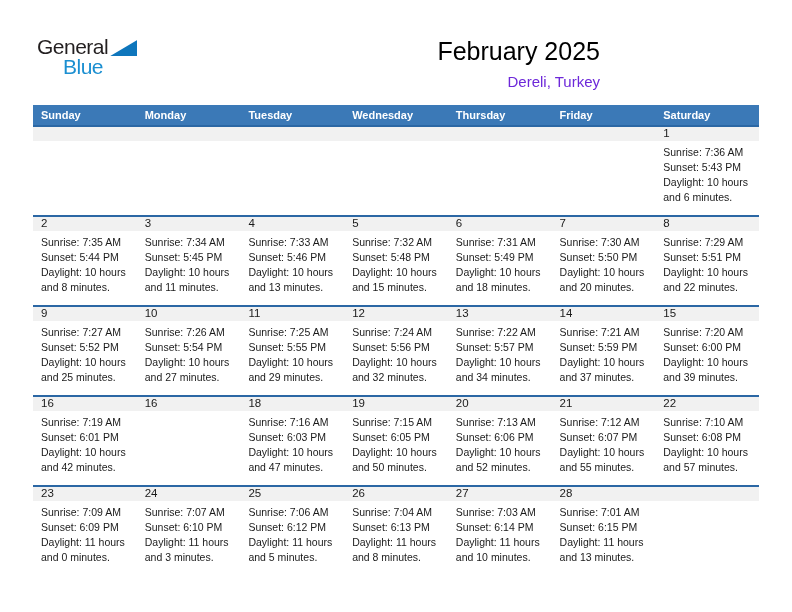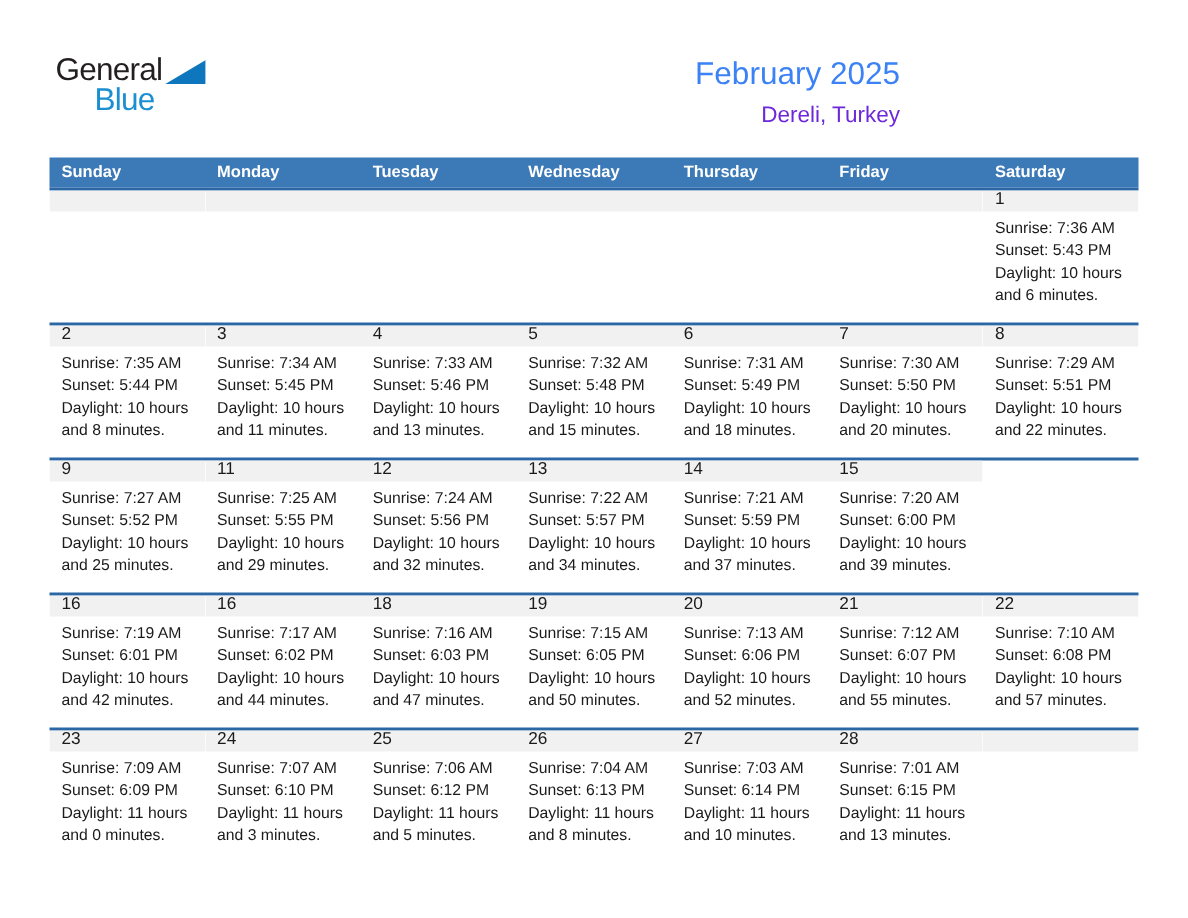--- a/index.html
+++ b/index.html
@@ -22,21 +22,21 @@
     width: 27px; height: 16px; margin-left: 2px; margin-bottom: 1px;
     background: var(--logo-triangle, #0E76BC);
     -webkit-clip-path: polygon(0 100%, 100% 0, 100% 100%);
     clip-path: polygon(0 100%, 100% 0, 100% 100%);
   }
   .logo-blue {
     font-size: 21px; color: var(--logo-blue, #1B8FD1);
     letter-spacing: -0.5px; margin-left: 26px; margin-top: -1px; line-height: 1;
   }
   .titles { position: absolute; right: 33px; top: 38px; text-align: right; }
-  .title { font-size: 21px; line-height: 1.1; color: #3b82f6; }
+  .title { font-size: 25px; line-height: 1.1; color: #000000; }
   .subtitle { font-size: 15px; margin-top: 7px; color: #6d28d9; }
 
   
   .calendar { position: absolute; left: 33px; top: 105px; width: 726px; }
   .weekday-row {
     display: grid; grid-template-columns: repeat(7, 1fr);
     background: var(--header-bar, #3B79B7);
     height: 20px; align-items: center; font-weight: bold;
   }
   .weekday-cell {
@@ -184,20 +184,28 @@
         <div class="week-row">
           <div class="cell">
             <div class="day-num">9</div>
             <div class="details">
               <div>Sunrise: 7:27 AM</div>
               <div>Sunset: 5:52 PM</div>
               <div>Daylight: 10 hours and 25 minutes.</div>
             </div>
           </div>
           <div class="cell">
+            <div class="day-num">10</div>
+            <div class="details">
+              <div>Sunrise: 7:26 AM</div>
+              <div>Sunset: 5:54 PM</div>
+              <div>Daylight: 10 hours and 27 minutes.</div>
+            </div>
+          </div>
+          <div class="cell">
             <div class="day-num">11</div>
             <div class="details">
               <div>Sunrise: 7:25 AM</div>
               <div>Sunset: 5:55 PM</div>
               <div>Daylight: 10 hours and 29 minutes.</div>
             </div>
           </div>
           <div class="cell">
             <div class="day-num">12</div>
             <div class="details">
@@ -235,25 +243,20 @@
           <div class="cell">
             <div class="day-num">16</div>
             <div class="details">
               <div>Sunrise: 7:19 AM</div>
               <div>Sunset: 6:01 PM</div>
               <div>Daylight: 10 hours and 42 minutes.</div>
             </div>
           </div>
           <div class="cell">
             <div class="day-num">16</div>
-            <div class="details">
-              <div>Sunrise: 7:17 AM</div>
-              <div>Sunset: 6:02 PM</div>
-              <div>Daylight: 10 hours and 44 minutes.</div>
-            </div>
           </div>
           <div class="cell">
             <div class="day-num">18</div>
             <div class="details">
               <div>Sunrise: 7:16 AM</div>
               <div>Sunset: 6:03 PM</div>
               <div>Daylight: 10 hours and 47 minutes.</div>
             </div>
           </div>
           <div class="cell">

